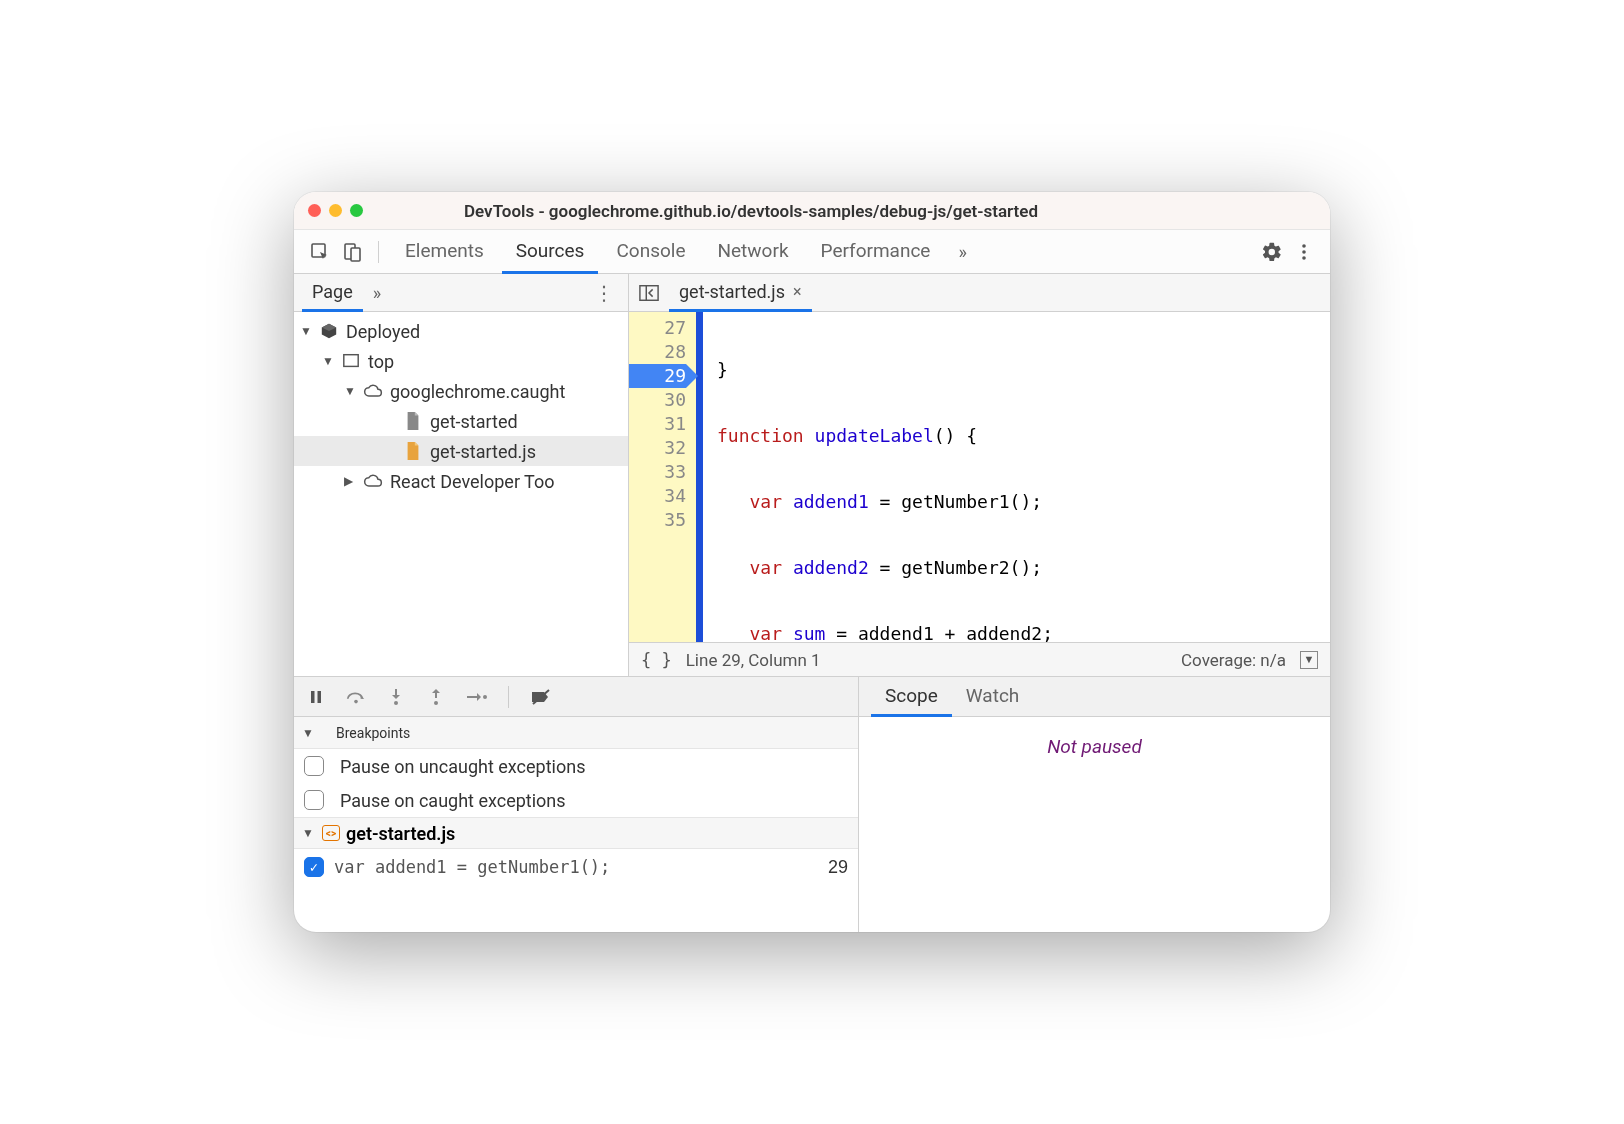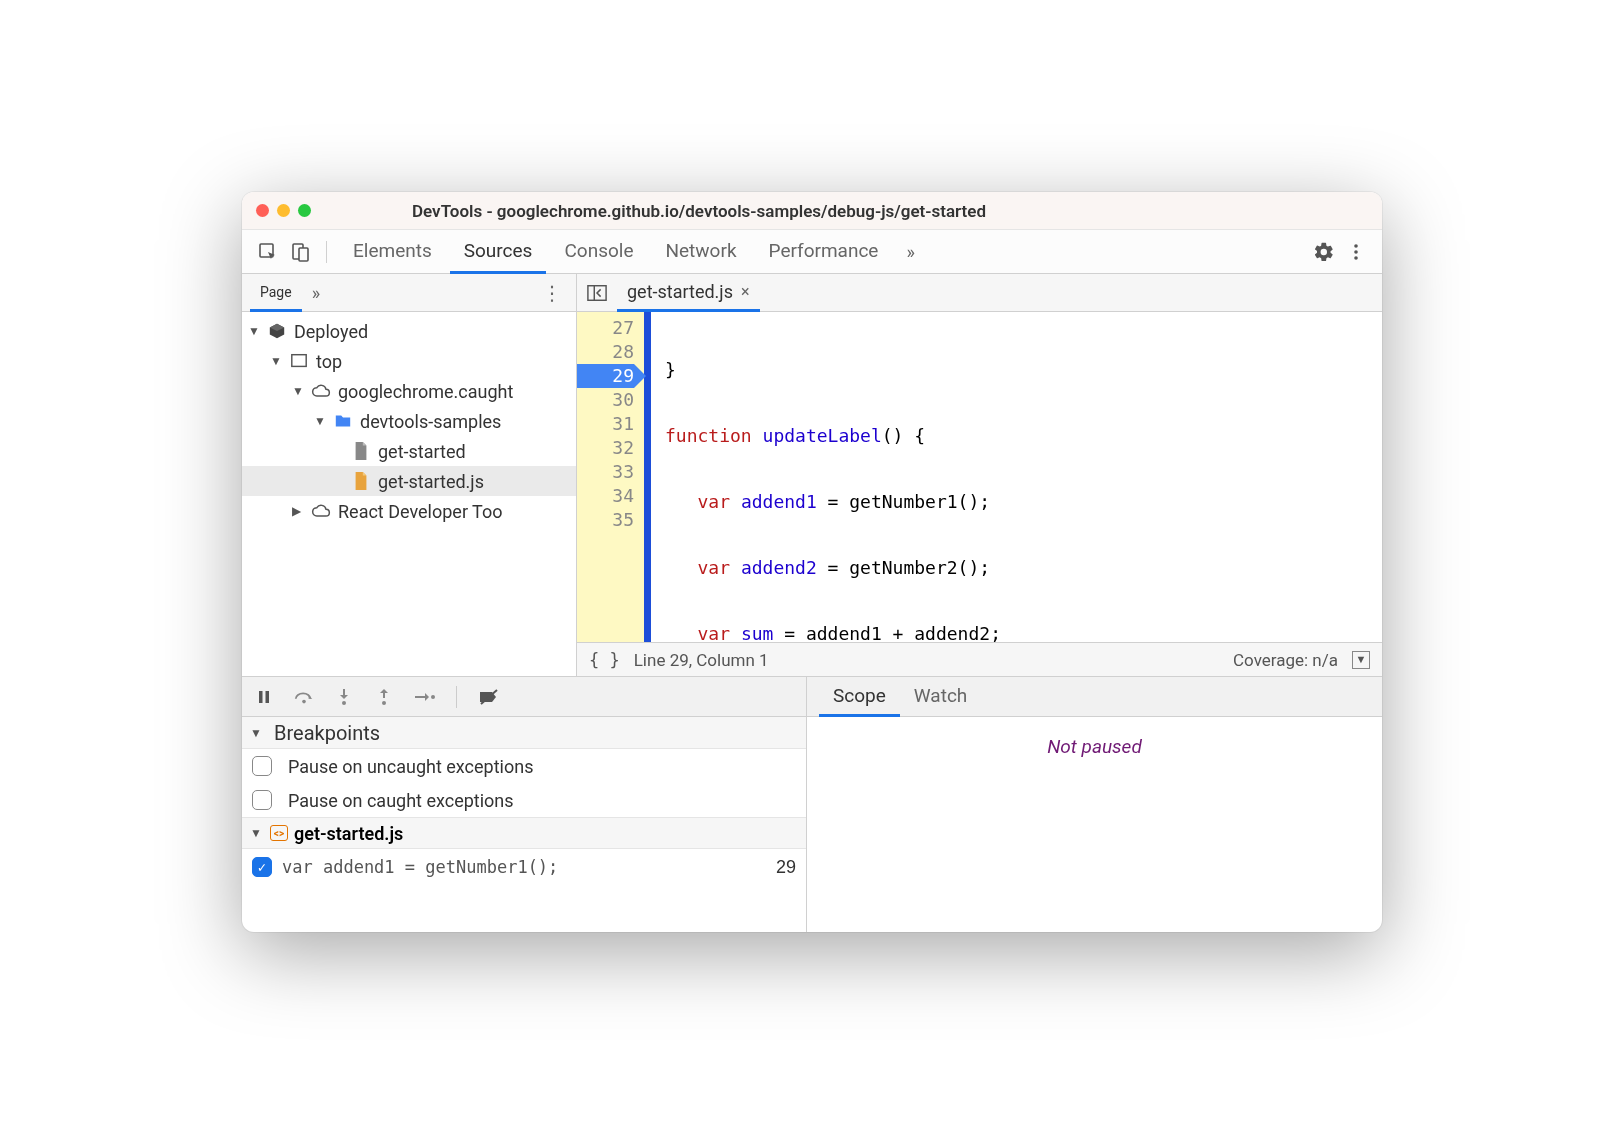--- a/index.html
+++ b/index.html
@@ -6,23 +6,23 @@
 body {
   font-family: -apple-system, BlinkMacSystemFont, "Segoe UI", Roboto, sans-serif;
   background: #fff;
   display: flex;
   align-items: center;
   justify-content: center;
   width: 1624px;
   height: 1124px;
 }
 .window {
-  width: 1140px;
+  width: 1036px;
   height: 740px;
-  border-radius: 12px;
+  border-radius: 22px;
   background: #fff;
   box-shadow: 0 20px 80px rgba(0,0,0,0.35), 0 0 0 1px rgba(0,0,0,0.05);
   overflow: hidden;
   display: flex;
   flex-direction: column;
 }
 .titlebar {
   height: 38px;
   background: #faf5f3;
   border-bottom: 1px solid #e5e5e5;
@@ -97,21 +97,21 @@
   border-bottom: 1px solid #d0d0d0;
   display: flex;
   align-items: center;
   padding: 0 8px 0 8px;
 }
 .sidebar-tab {
   padding: 0 10px;
   height: 38px;
   display: flex;
   align-items: center;
-  font-size: 14px;
+  font-size: 18px;
   color: #666;
   border-bottom: 3px solid transparent;
   margin-bottom: -1px;
   cursor: pointer;
 }
 .sidebar-tab.active { color: #333; border-bottom-color: #1a73e8; }
 .chev { font-size: 18px; color: #666; padding: 0 10px; cursor: pointer; }
 .dots-v { margin-left: auto; color: #666; cursor: pointer; font-size: 20px; padding: 0 6px; }
 .tree { padding: 4px 0; font-size: 18px; color: #333; overflow: hidden; white-space: nowrap; }
 .tree-row {
@@ -220,23 +220,23 @@
 }
 .dbg-icon { color: #555; cursor: pointer; width: 24px; height: 24px; display: flex; align-items: center; justify-content: center; }
 .dbg-sep { width: 1px; height: 22px; background: #ccc; margin: 0 4px; }
 .section-h {
   height: 32px;
   background: #f6f6f6;
   border-bottom: 1px solid #e5e5e5;
   display: flex;
   align-items: center;
   padding: 0 8px;
-  font-size: 20px;
+  font-size: 14px;
   color: #333;
-  gap: 10px;
+  gap: 20px;
 }
 .check-row {
   display: flex;
   align-items: center;
   height: 34px;
   padding: 0 10px;
   font-size: 18px;
   color: #333;
   gap: 16px;
 }
@@ -396,29 +396,20 @@
         </div>
         <div class="tree-row" style="padding-left:50px">
           <span class="tri down"></span>
           <span class="ticon">
               <svg width="20" height="14" viewBox="0 0 24 16">
                 <path fill="none" stroke="#555" stroke-width="1.8" d="M7 14a5 5 0 010-10 6 6 0 0111 2 4 4 0 010 8z"></path>
               </svg>
             </span>
           <span class="lbl">googlechrome.caught</span>
         </div>
-        <div class="tree-row" style="padding-left:72px">
-          <span class="tri down"></span>
-          <span class="ticon">
-              <svg width="18" height="16" viewBox="0 0 20 16">
-                <path fill="#4285f4" d="M2 2h6l2 2h8v10H2z"></path>
-              </svg>
-            </span>
-          <span class="lbl">devtools-samples</span>
-        </div>
         <div class="tree-row" style="padding-left:108px">
           <span class="ticon">
               <svg width="16" height="18" viewBox="0 0 16 20">
                 <path fill="#888" d="M2 0h8l4 4v16H2z"></path>
                 <path fill="#bbb" d="M10 0l4 4h-4z"></path>
               </svg>
             </span>
           <span class="lbl">get-started</span>
         </div>
         <div class="tree-row selected" style="padding-left:108px">

